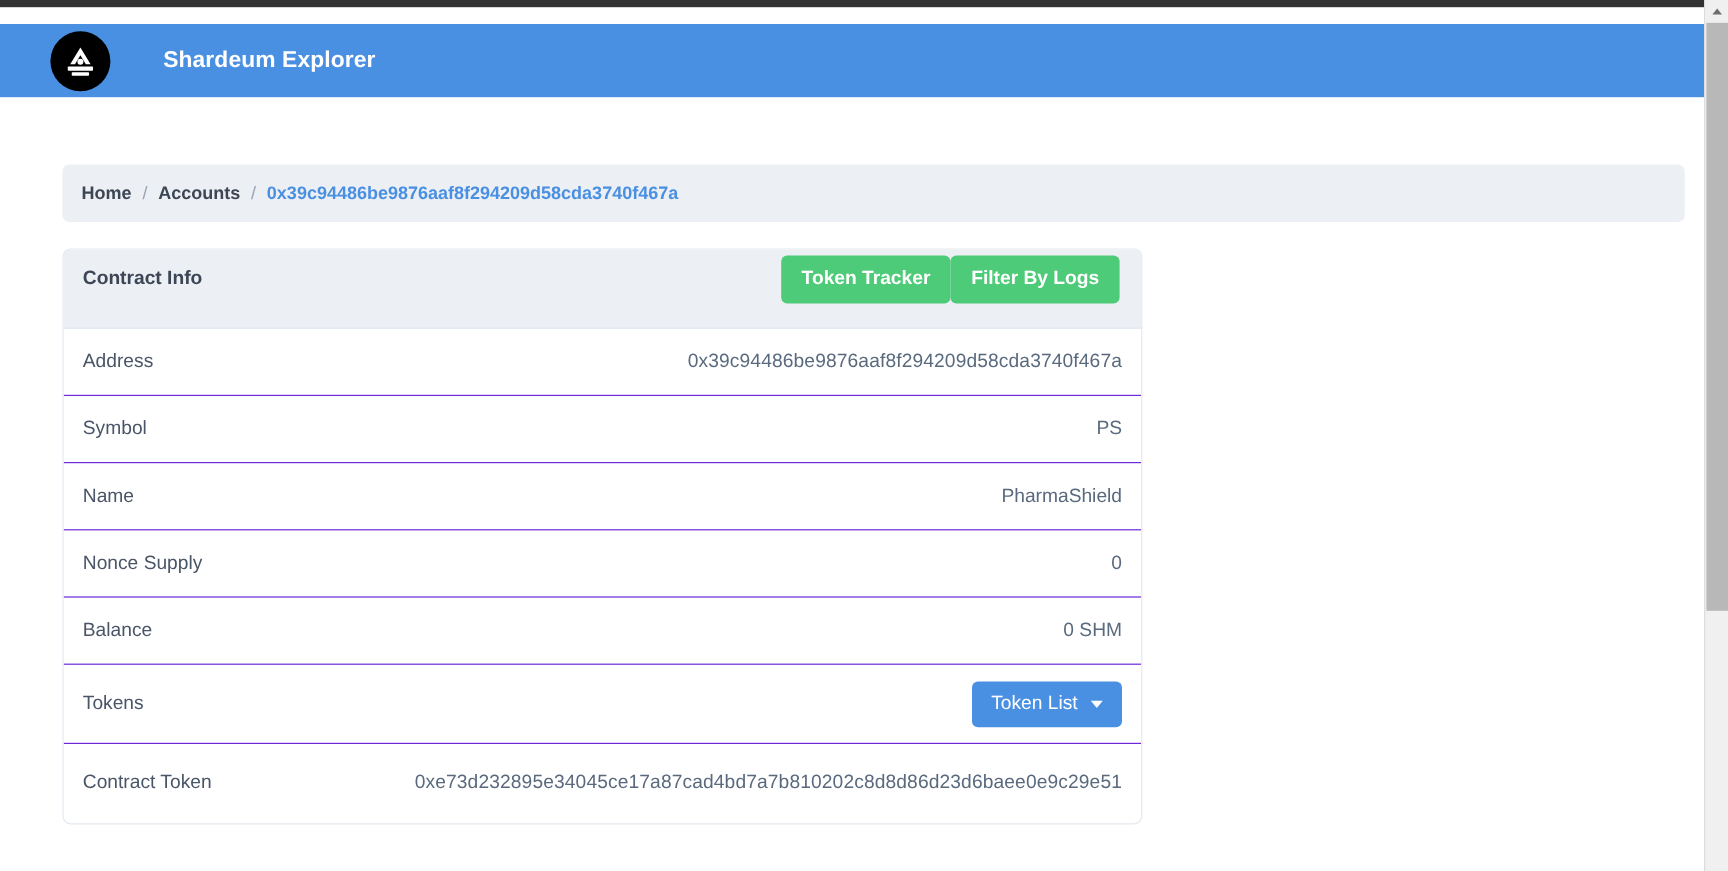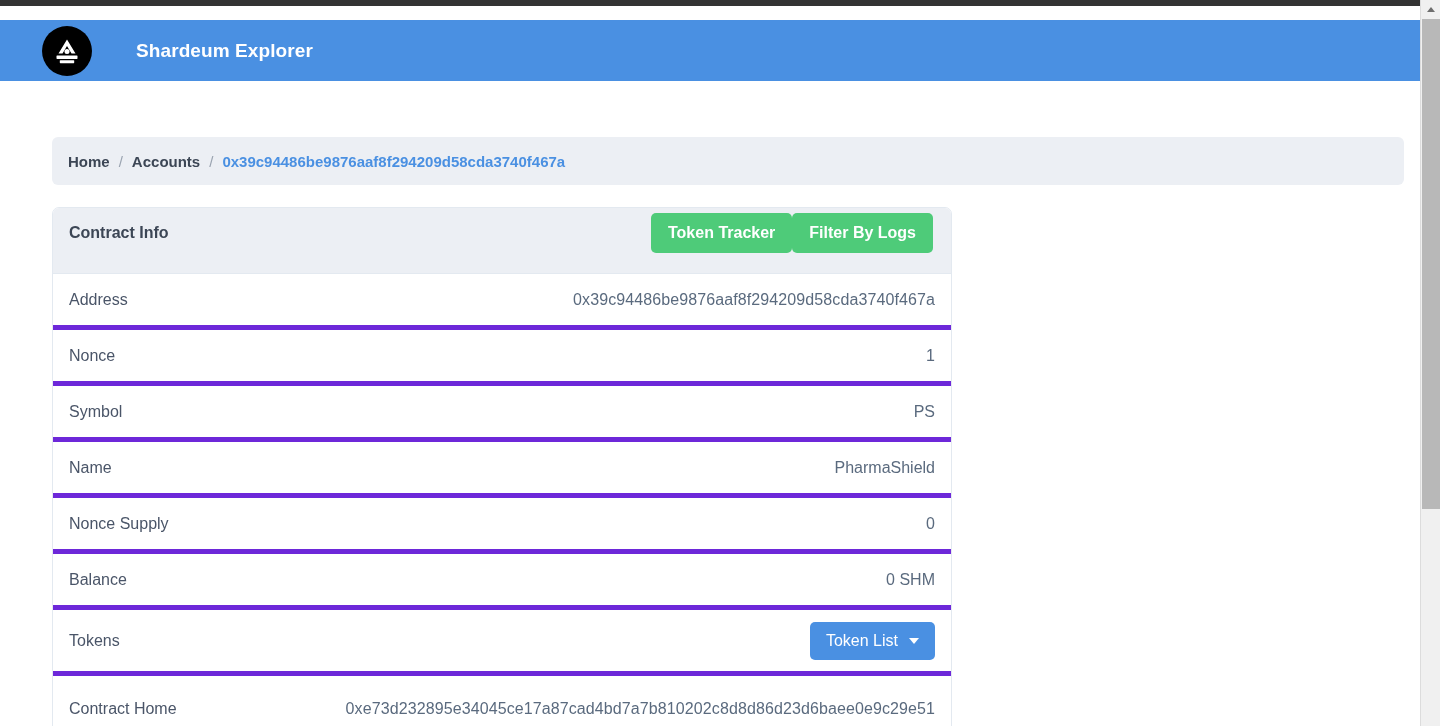--- a/index.html
+++ b/index.html
@@ -165,21 +165,21 @@
     border-top: 6px solid #ffffff;
   }
 
   
   .info-row {
     display: flex;
     align-items: center;
     justify-content: space-between;
     height: 56px;
     padding: 0 16px;
-    border-bottom: 5px solid #6d28d9;
+    border-bottom: 1px solid #6d28d9;
     font-size: 16px;
   }
   .info-row:last-child { border-bottom: none; }
   .info-row.tall { height: 66px; }
 
   .row-label {
     color: #4a5568;
     white-space: nowrap;
   }
   .row-value {
@@ -261,24 +261,20 @@
           <button class="btn btn-green">Token Tracker</button>
           <button class="btn btn-green">Filter By Logs</button>
         </div>
       </div>
 
       <div class="info-row">
         <span class="row-label">Address</span>
         <span class="row-value mono-ish">0x39c94486be9876aaf8f294209d58cda3740f467a</span>
       </div>
 
-      <div class="info-row">
-        <span class="row-label">Nonce</span>
-        <span class="row-value">1</span>
-      </div>
 
       <div class="info-row">
         <span class="row-label">Symbol</span>
         <span class="row-value">PS</span>
       </div>
 
       <div class="info-row">
         <span class="row-label">Name</span>
         <span class="row-value">PharmaShield</span>
       </div>
@@ -295,21 +291,21 @@
 
       <div class="info-row tall">
         <span class="row-label">Tokens</span>
         <button class="btn btn-blue">
           <span>Token List</span>
           <span class="caret"></span>
         </button>
       </div>
 
       <div class="info-row tall">
-        <span class="row-label">Contract Home</span>
+        <span class="row-label">Contract Token</span>
         <span class="row-value mono-ish">0xe73d232895e34045ce17a87cad4bd7a7b810202c8d8d86d23d6baee0e9c29e51</span>
       </div>
 
     </section>
   </div>
 
   <div class="scrollbar">
     <div class="sb-up">
       <span class="sb-up-arrow"></span>
     </div>

